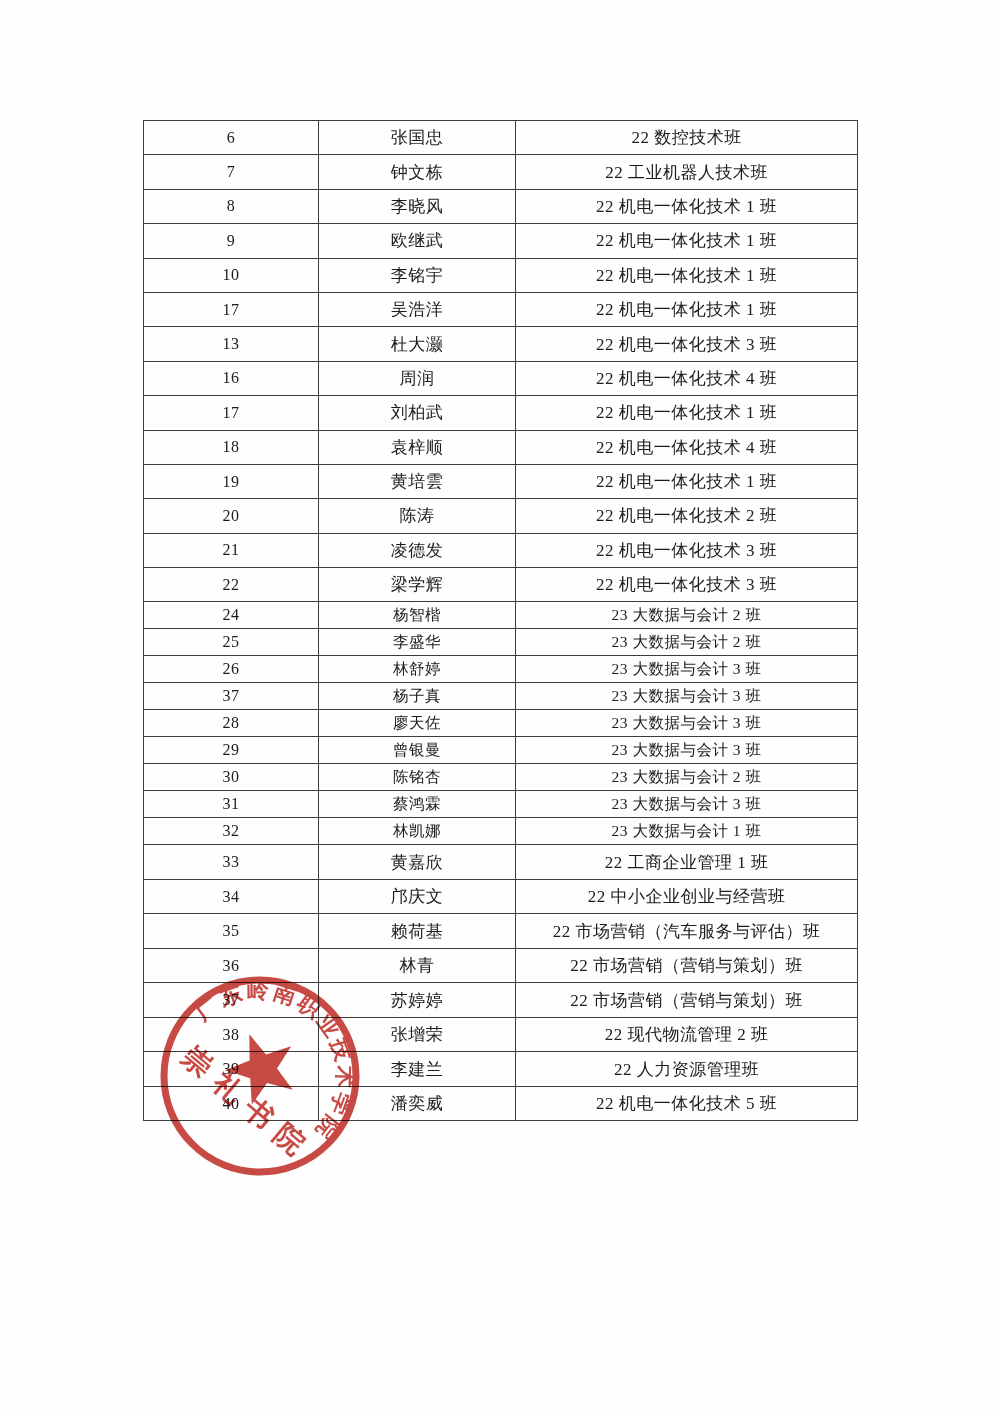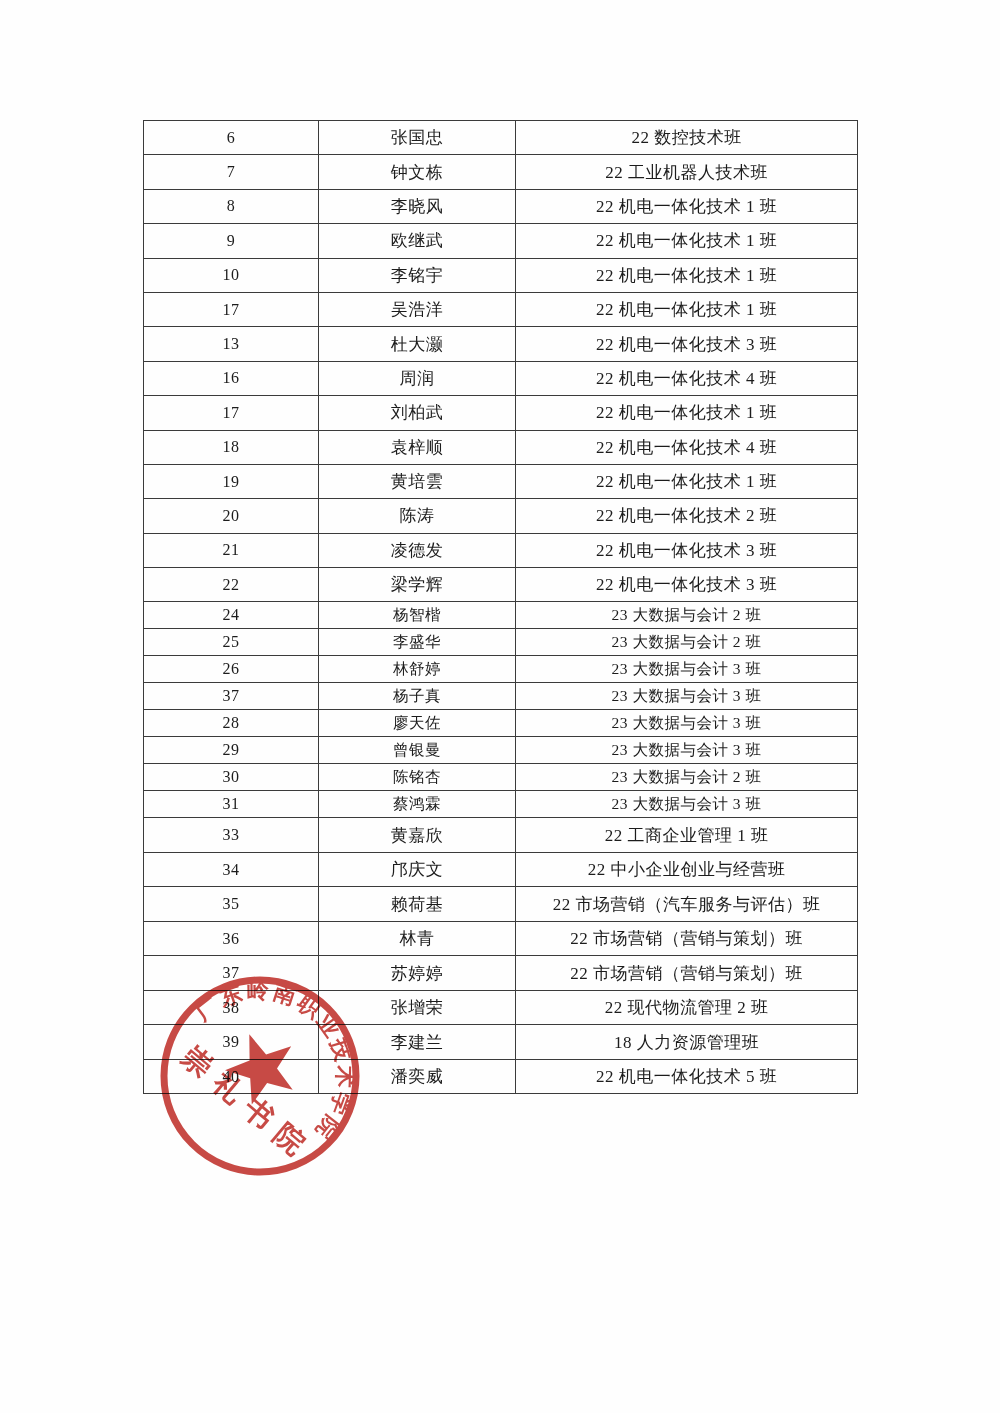--- a/index.html
+++ b/index.html
@@ -163,20 +163,25 @@
         <tr class="row-short">
           <td class="cell-number">30</td>
           <td>陈铭杏</td>
           <td>23 大数据与会计 2 班</td>
         </tr>
         <tr class="row-short">
           <td class="cell-number">31</td>
           <td>蔡鸿霖</td>
           <td>23 大数据与会计 3 班</td>
         </tr>
+        <tr class="row-short">
+          <td class="cell-number">32</td>
+          <td>林凯娜</td>
+          <td>23 大数据与会计 1 班</td>
+        </tr>
         <tr class="row-bottom">
           <td class="cell-number">33</td>
           <td>黄嘉欣</td>
           <td>22 工商企业管理 1 班</td>
         </tr>
         <tr class="row-bottom">
           <td class="cell-number">34</td>
           <td>邝庆文</td>
           <td>22 中小企业创业与经营班</td>
         </tr>
@@ -196,21 +201,21 @@
           <td>22 市场营销（营销与策划）班</td>
         </tr>
         <tr class="row-bottom">
           <td class="cell-number">38</td>
           <td>张增荣</td>
           <td>22 现代物流管理 2 班</td>
         </tr>
         <tr class="row-bottom">
           <td class="cell-number">39</td>
           <td>李建兰</td>
-          <td>18 人力资源管理班</td>
+          <td>22 人力资源管理班</td>
         </tr>
         <tr class="row-bottom">
           <td class="cell-number">40</td>
           <td>潘奕威</td>
           <td>22 机电一体化技术 5 班</td>
         </tr>
       </tbody>
   </table>
 
   <svg class="stamp" viewBox="-104 -104 208 208" xmlns="http://www.w3.org/2000/svg">

